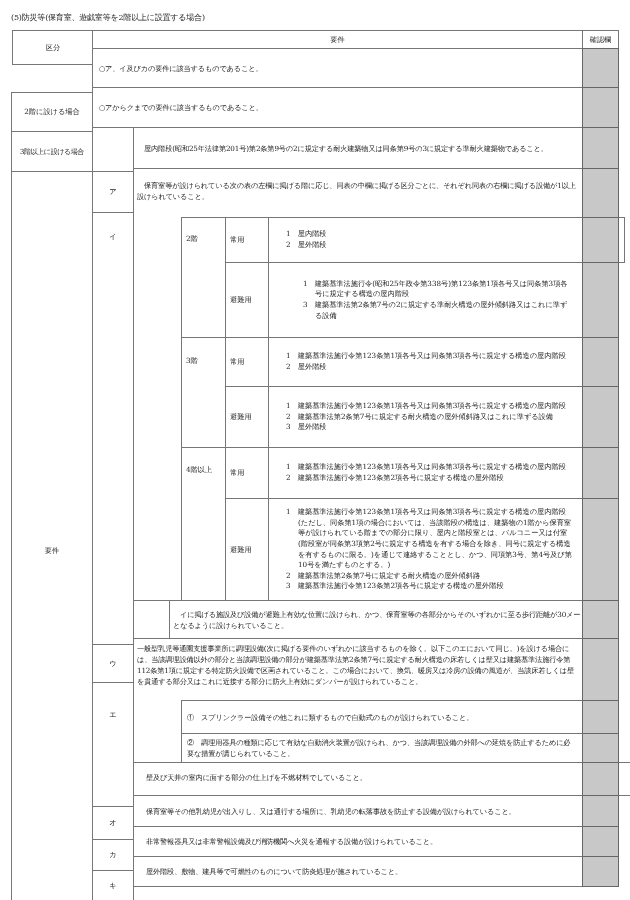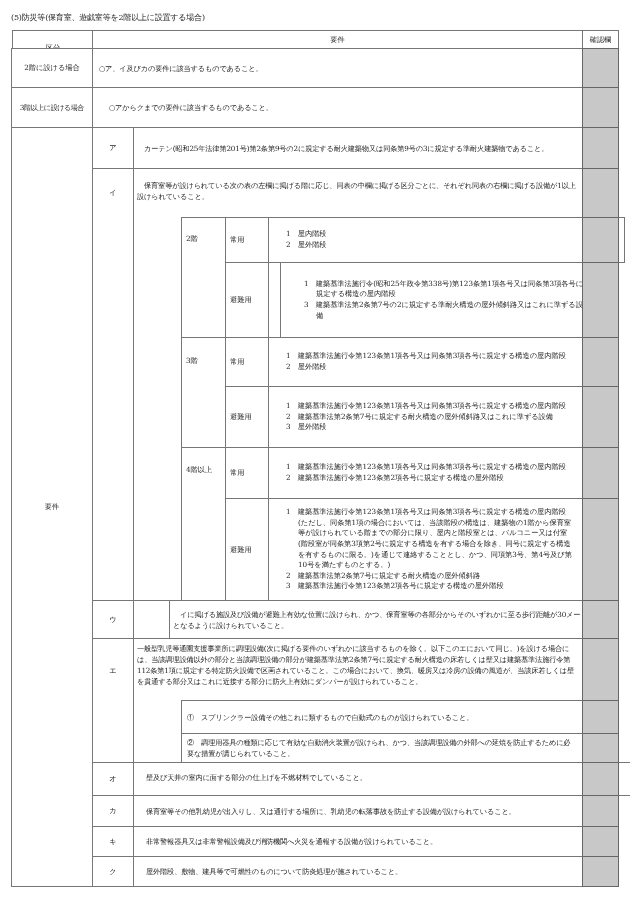--- a/index.html
+++ b/index.html
@@ -5,62 +5,62 @@
   html, body { margin:0; padding:0; background:#ffffff; }
   body { width:630px; height:900px; position:relative; overflow:hidden;
          font-family:"DejaVu Serif","Liberation Serif",serif; color:#222; font-size:7.2px; }
   .abs { position:absolute; box-sizing:border-box; }
   .title { left:11px; top:12px; font-size:8px; letter-spacing:-0.2px; }
   .cell { border:1px solid #777; background:#fff; }
   .confirm { background:#c8c8c8; border:1px solid #666; }
   .hdr { display:flex; align-items:center; justify-content:center; }
   .txt { line-height:11px; letter-spacing:-0.15px; }
   .vc { display:flex; align-items:center; }
-  .center { justify-content:center; text-align:center; }
+  .center { justify-content:center; text-align:center;margin-top:44px; }
   .list { line-height:10.6px; }
   .list div { padding-left:12px; text-indent:-12px; }
 </style>
 </head>
 <body>
 
 <div class="abs title">(5)防災等(保育室、遊戯室等を2階以上に設置する場合)</div>
 
 <div class="abs cell hdr" style="left:12px;top:30px;width:82px;height:35px;">区分</div>
 <div class="abs cell hdr" style="left:92px;top:30px;width:491px;height:19px;">要件</div>
 <div class="abs cell hdr" style="left:582px;top:30px;width:37px;height:19px;">確認欄</div>
 
 <div class="abs cell vc center" style="left:11px;top:48px;width:82px;height:40px;">2階に設ける場合</div>
 <div class="abs cell vc txt" style="left:92px;top:48px;width:491px;height:40px;padding-left:6px;">○ア、イ及びカの要件に該当するものであること。</div>
 <div class="abs confirm" style="left:582px;top:48px;width:37px;height:40px;"></div>
 
 <div class="abs cell vc center" style="left:11px;top:87px;width:82px;height:41px;font-size:7px;letter-spacing:-0.4px;">3階以上に設ける場合</div>
-<div class="abs cell vc txt" style="left:92px;top:87px;width:491px;height:41px;padding-left:16px;">○アからクまでの要件に該当するものであること。</div>
+<div class="abs cell vc txt" style="left:92px;top:87px;width:491px;height:41px;padding-left:6px;">○アからクまでの要件に該当するものであること。</div>
 <div class="abs confirm" style="left:582px;top:87px;width:37px;height:41px;"></div>
 
 <div class="abs cell vc center" style="left:11px;top:127px;width:82px;height:760px;">要件</div>
 
 <div class="abs cell vc center" style="left:92px;top:127px;width:42px;height:42px;">ア</div>
-<div class="abs cell vc txt" style="left:133px;top:127px;width:450px;height:42px;padding:0 5px 0 3px;">　カーテン(昭和25年法律第201号)第2条第9号の2に規定する耐火建築物又は同条第9号の3に規定する準耐火建築物であること。</div>
+<div class="abs cell vc txt" style="left:133px;top:127px;width:450px;height:42px;padding:0 5px 0 3px;">　屋内階段(昭和25年法律第201号)第2条第9号の2に規定する耐火建築物又は同条第9号の3に規定する準耐火建築物であること。</div>
 <div class="abs confirm" style="left:582px;top:127px;width:37px;height:42px;"></div>
 
 <div class="abs cell vc center" style="left:92px;top:168px;width:42px;height:433px;align-items:flex-start;padding-top:19px;">イ</div>
 <div class="abs cell txt" style="left:133px;top:168px;width:450px;height:433px;padding:11px 5px 0 3px;">　保育室等が設けられている次の表の左欄に掲げる階に応じ、同表の中欄に掲げる区分ごとに、それぞれ同表の右欄に掲げる設備が1以上設けられていること。</div>
 <div class="abs confirm" style="left:582px;top:168px;width:37px;height:50px;"></div>
 
 <div class="abs cell" style="left:181px;top:217px;width:45px;height:121px;padding:16px 0 0 4px;">2階</div>
 <div class="abs cell vc" style="left:225px;top:217px;width:44px;height:46px;padding-left:4px;">常用</div>
 <div class="abs cell vc list" style="left:268px;top:217px;width:357px;height:46px;padding:0 8px 0 5px;">
   <div style="width:100%;">
       <div>1　屋内階段</div>
       <div>2　屋外階段</div>
     </div>
 </div>
 <div class="abs confirm" style="left:582px;top:217px;width:37px;height:46px;"></div>
 <div class="abs cell vc" style="left:225px;top:262px;width:44px;height:76px;padding-left:4px;">避難用</div>
-<div class="abs cell vc list" style="left:268px;top:262px;width:315px;height:76px;padding:0 8px 0 11px;margin-left:12px;">
+<div class="abs cell vc list" style="left:268px;top:262px;width:315px;height:76px;padding:0 8px 0 22px;">
   <div style="width:100%;">
       <div>1　建築基準法施行令(昭和25年政令第338号)第123条第1項各号又は同条第3項各号に規定する構造の屋内階段</div>
       <div>3　建築基準法第2条第7号の2に規定する準耐火構造の屋外傾斜路又はこれに準ずる設備</div>
     </div>
 </div>
 <div class="abs confirm" style="left:582px;top:262px;width:37px;height:76px;"></div>
 
 <div class="abs cell" style="left:181px;top:337px;width:45px;height:111px;padding:18px 0 0 4px;">3階</div>
 <div class="abs cell vc" style="left:225px;top:337px;width:44px;height:50px;padding-left:4px;">常用</div>
 <div class="abs cell vc list" style="left:268px;top:337px;width:315px;height:50px;padding:0 8px 0 5px;">

